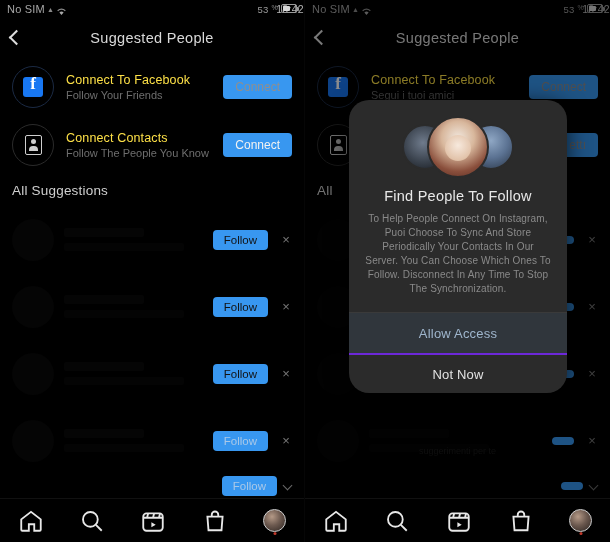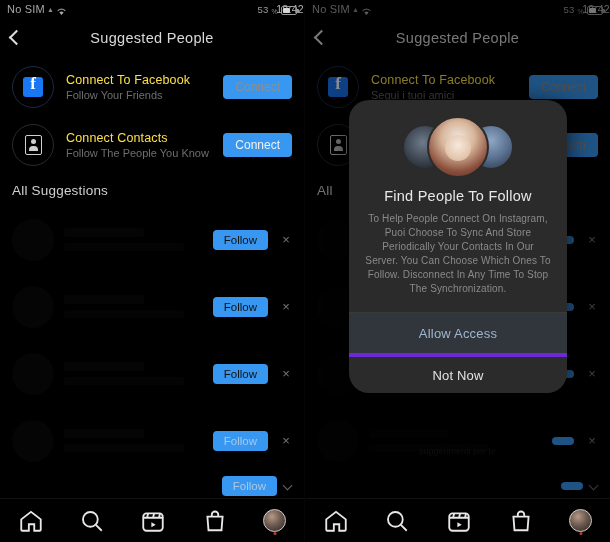--- a/index.html
+++ b/index.html
@@ -32,21 +32,21 @@
   }
   .sb-left { display: flex; align-items: center; gap: 2px; white-space: nowrap; }
   .sb-carrier { font-size: 11px; color: #a6a6a6; }
   .sb-sim { font-size: 7px; color: #8a8a8a; }
   .wifi-icon { display: inline-block; width: 11px; height: 9px; position: relative; top: 1px; }
   .sb-center {
     position: absolute; left: 0; right: 0; text-align: right;
     font-size: 10.5px; color: #b4b4b4; letter-spacing: .3px; margin-left: 28px;
   }
   .sb-right {
-    margin-left: auto; display: flex; align-items: flex-end; gap: 3px;
+    margin-left: auto; display: flex; align-items: flex-start; gap: 3px;
     white-space: nowrap;
   }
   .sb-batt-text { font-size: 9.5px; color: #9b9b9b; }
   .sb-batt-pct { font-size: 7px; color: #8a8a8a; }
   .batt {
     width: 16px; height: 9px; border: 1px solid #9a9a9a; border-radius: 2px;
     position: relative; display: inline-block;
   }
   .batt::after {
     content: ""; position: absolute; right: -3px; top: 2.5px;
@@ -207,21 +207,21 @@
   .modal-body {
     font-size: 10px; line-height: 14px; color: #8a8a8a;
     padding: 0 16px 16px; letter-spacing: .15px;
   }
   .modal-actions { border-top: 1px solid #3a3a3a; }
   .modal-btn {
     height: 40px; display: flex; align-items: center; justify-content: center;
     font-size: 13px; cursor: pointer; letter-spacing: .2px;
   }
   .modal-btn.primary { color: #9fb6cd; background: #30363c; }
-  .modal-btn.secondary { color: #e3e3e3; border-top: 4px solid #6d28d9; }
+  .modal-btn.secondary { color: #e3e3e3; border-top: 2px solid #6d28d9; }
 
   .behind-text {
     position: absolute; left: 0; right: 0; top: 446px;
     text-align: center; font-size: 9px; color: #1b1b1b;
   }
   .partial-row {
     position: absolute; left: 0; right: 0; bottom: 44px; height: 24px;
     display: flex; align-items: center; justify-content: flex-end;
     padding-right: 10px; gap: 6px;
   }

